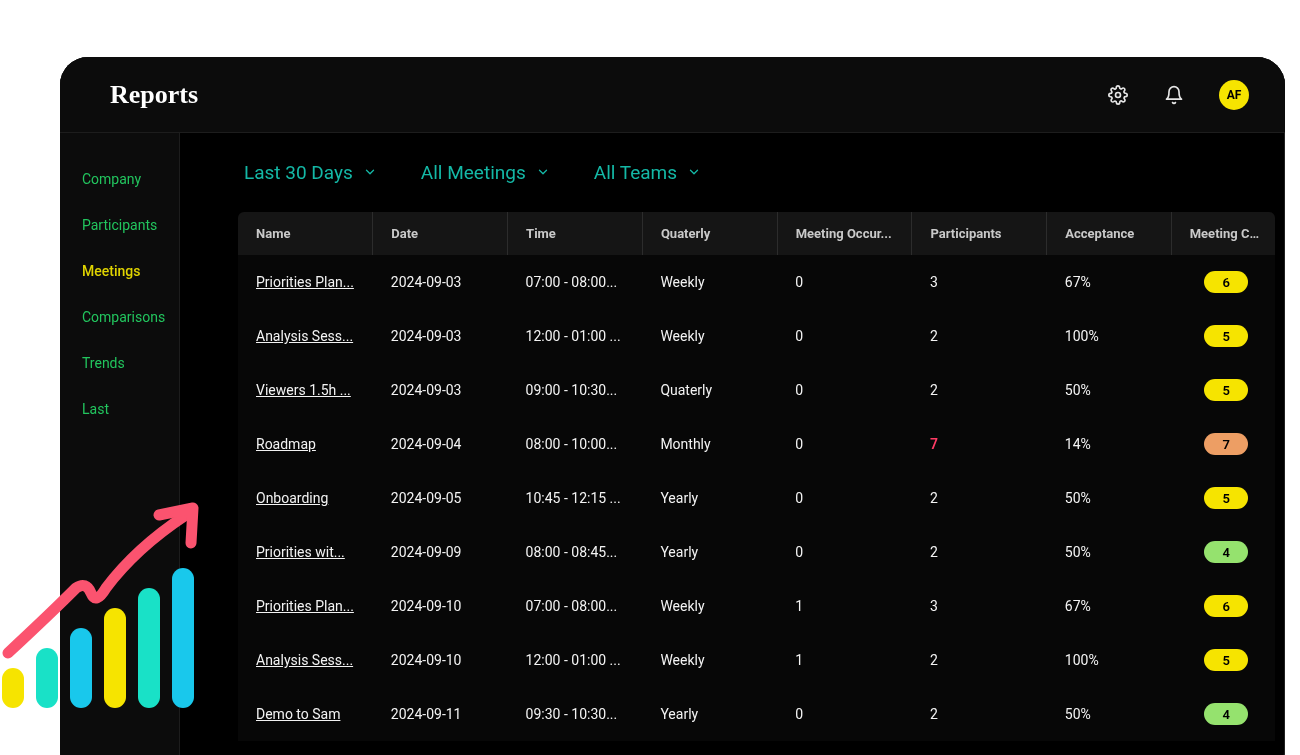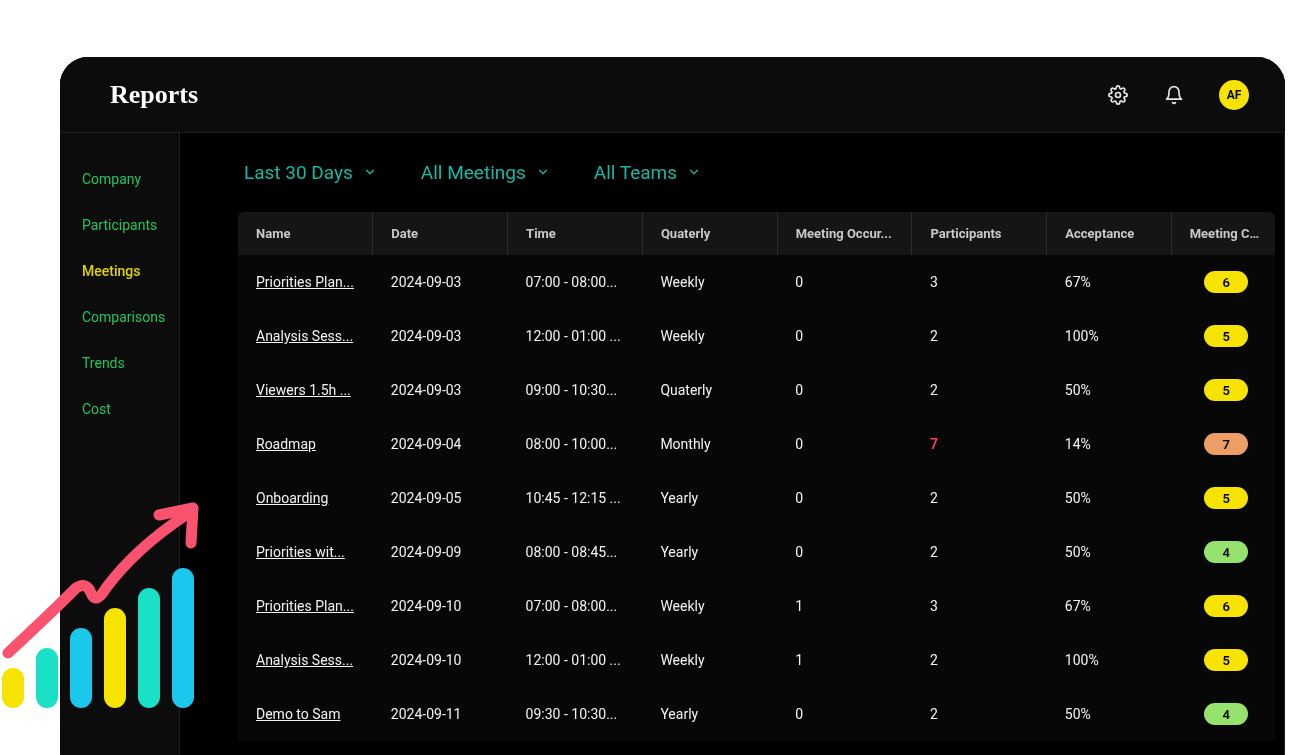--- a/index.html
+++ b/index.html
@@ -209,21 +209,21 @@
     </div>
   </div>
 
   <div class="body">
     <div class="sidebar">
       <div class="sidebar-item">Company</div>
       <div class="sidebar-item">Participants</div>
       <div class="sidebar-item active">Meetings</div>
       <div class="sidebar-item">Comparisons</div>
       <div class="sidebar-item">Trends</div>
-      <div class="sidebar-item">Cost</div>
+      <div class="sidebar-item">Last</div>
     </div>
 
     <div class="main">
       <div class="filters">
         <div class="filter">
           <span>Last 30 Days</span>
           <span class="chev-down">
             <svg width="14" height="14" viewBox="0 0 24 24" fill="none" stroke="currentColor" stroke-width="2.2" stroke-linecap="round" stroke-linejoin="round">
                 <polyline points="6 9 12 15 18 9"></polyline>
               </svg>

